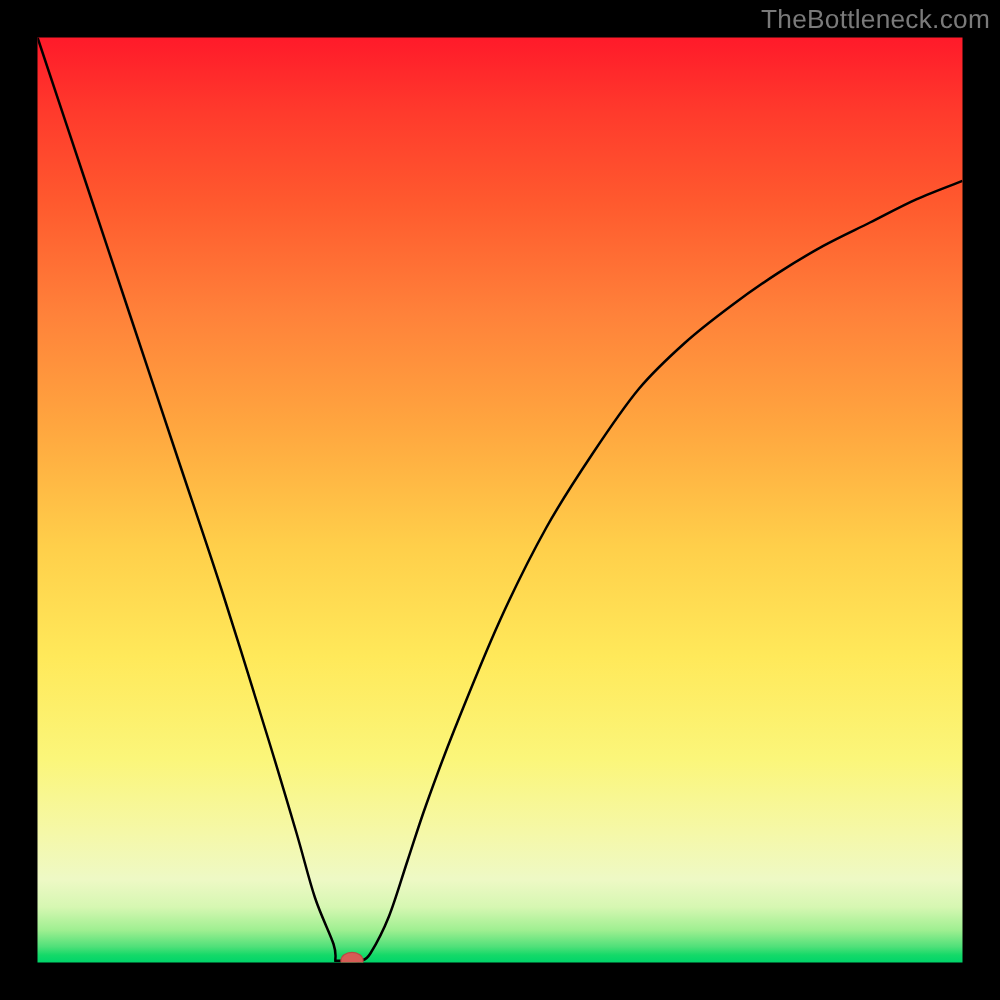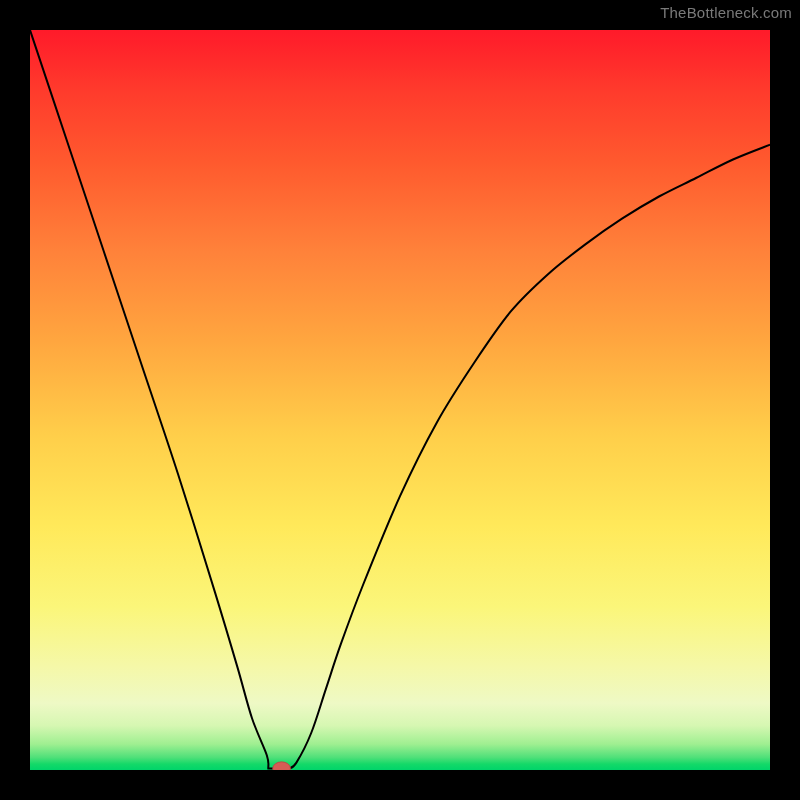--- a/index.html
+++ b/index.html
@@ -47,21 +47,21 @@
     position: absolute;
     inset: 0;
     width: 100%;
     height: 100%;
   }
   .watermark {
     position: absolute;
     top: 4px;
     right: 8px;
     color: #7a7a7a;
-    font-size: 15px;
+    font-size: 21px;
     letter-spacing: 0.2px;
     font-weight: 400;
     user-select: none;
   }
 </style>
 </head>
 <body>
 
 <div class="frame">
 

